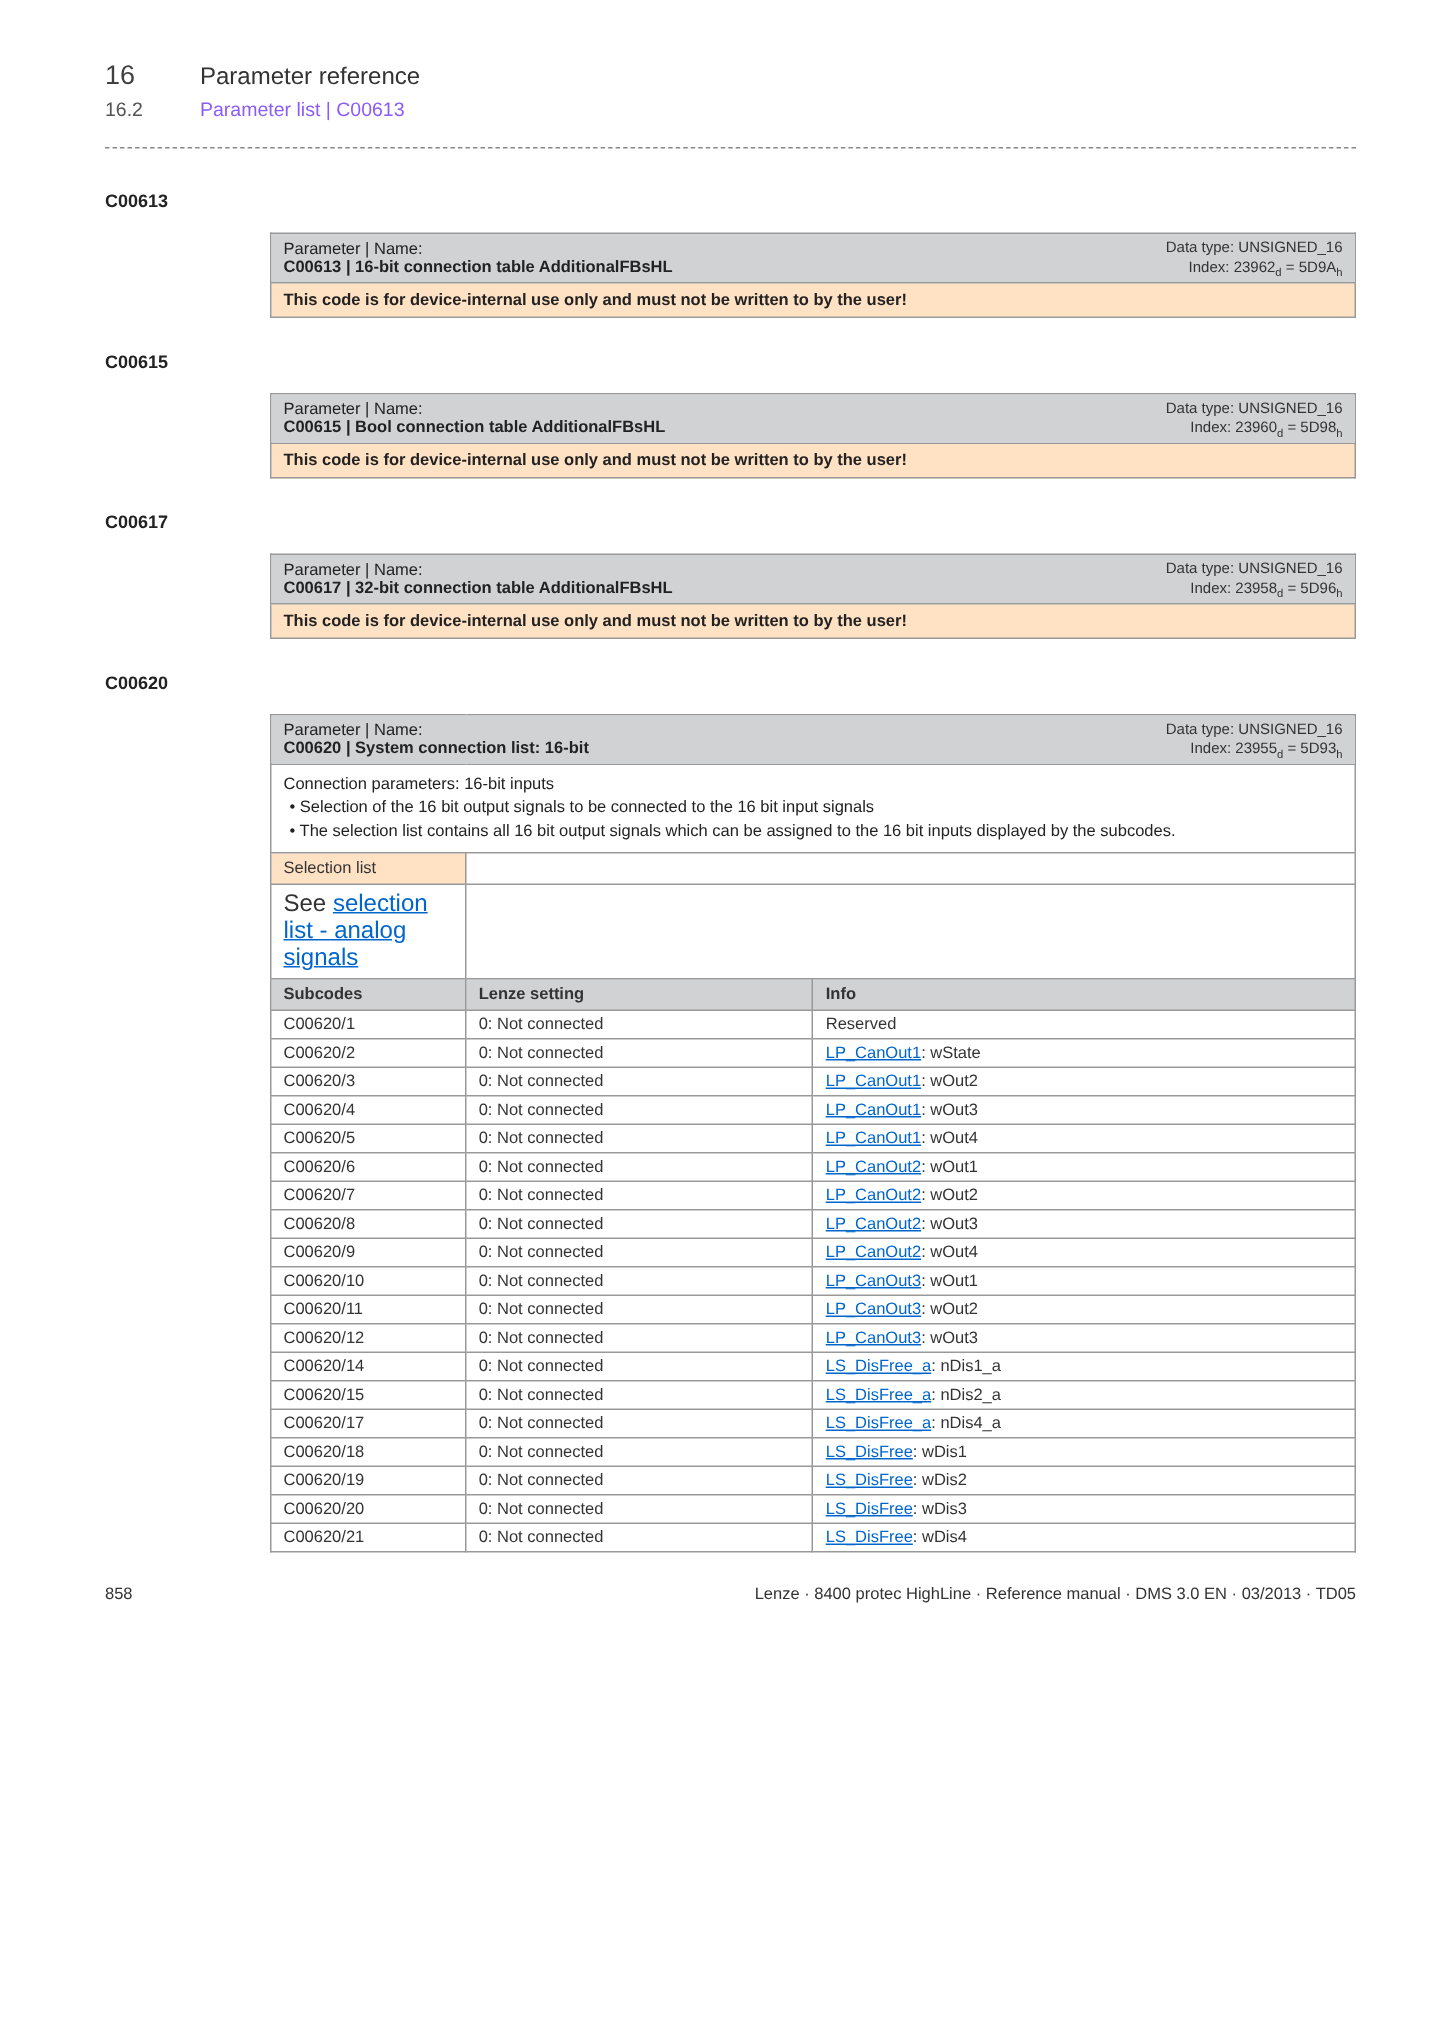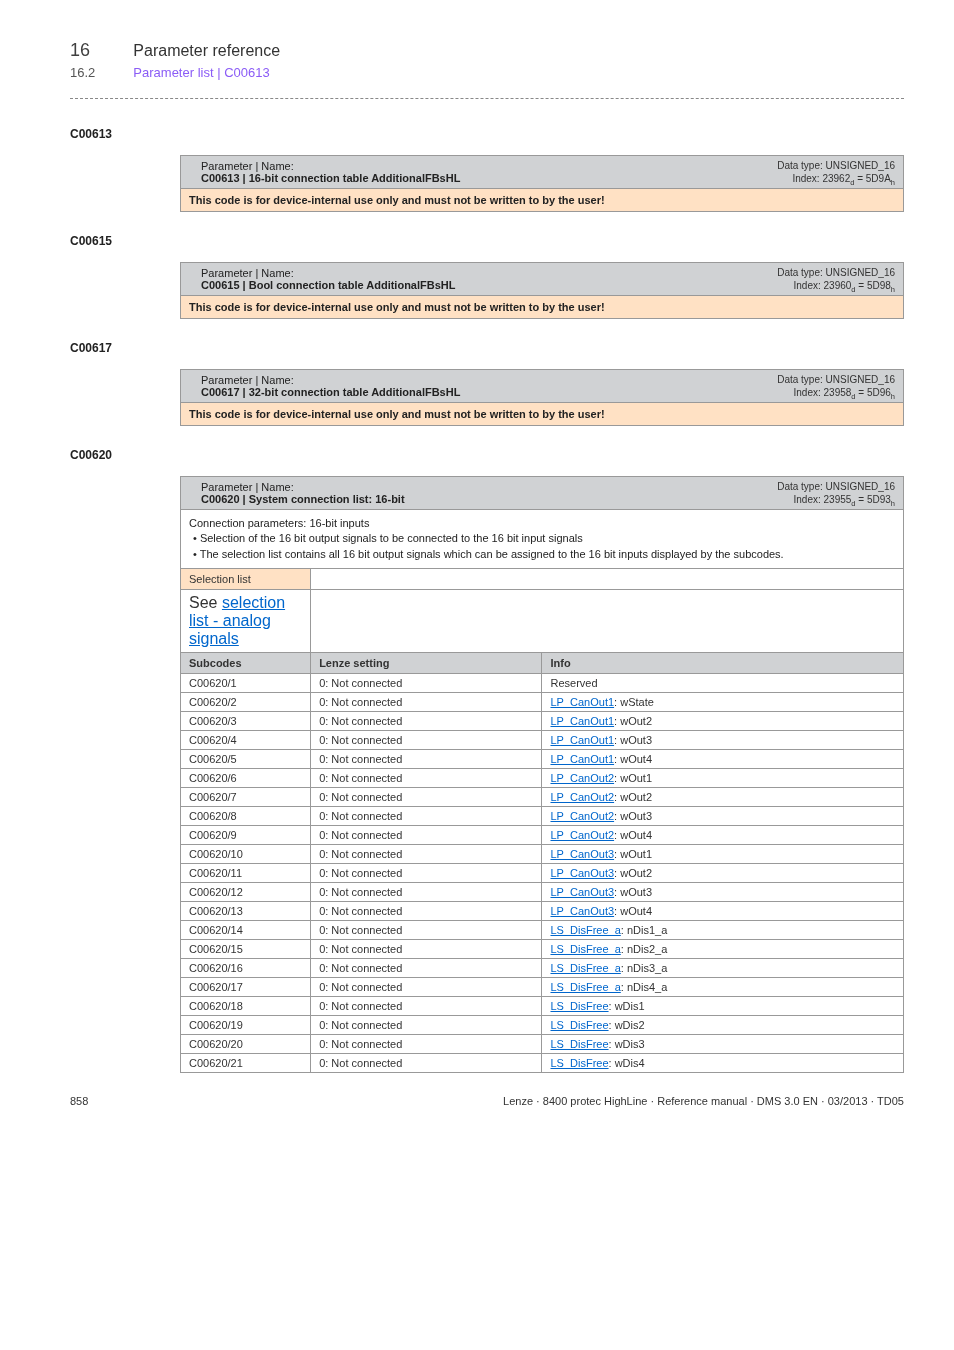--- a/index.html
+++ b/index.html
@@ -18,21 +18,21 @@
   .sub-title { font-size: 13px; color: #8b5cf6; }
   .dash-rule {
     border: none;
     border-top: 1.5px dashed #888;
     margin: 18px 0 28px 0;
   }
   .code-heading { font-size: 12px; font-weight: bold; color: #222; margin: 10px 0 14px 0; }
   .param-block { margin-left: 110px; margin-bottom: 22px; }
   table.param { width: 100%; border-collapse: collapse; }
   table.param td, table.param th { border: 1px solid #999; vertical-align: top; }
-  .hdr-cell { background: #d0d2d4; padding: 4px 20px; font-size: 11px; color: #222; position: relative; }
+  .hdr-cell { background: #d0d2d4; padding: 4px 8px; font-size: 11px; color: #222; position: relative; }
   .hdr-label { color: #222; }
   .hdr-name { font-weight: bold; color: #222; }
   .hdr-meta { position: absolute; right: 8px; top: 4px; text-align: right; font-size: 10px; color: #333; line-height: 1.25; }
   .warn-row td { background: #ffe1c4; padding: 5px 8px; font-size: 11px; font-weight: bold; color: #222; margin-left: 32px; }
   .desc-row td { background: #fff; padding: 6px 8px; font-size: 11px; color: #222; line-height: 1.4; }
   .sel-hdr td { background: #ffe1c4; padding: 4px 8px; font-weight: normal; font-size: 11px; }
   .sel-body td { background: #fff; padding: 4px 8px; font-size: 16px; }
   .subhdr td, .subhdr th { background: #d0d2d4; padding: 4px 8px; font-weight: bold; font-size: 11px; text-align: left; }
   .datarow td { background: #fff; padding: 3px 8px; font-size: 11px; }
   a.link { color: #0066cc; text-decoration: underline; }
@@ -217,38 +217,28 @@
     <td>C00620/11</td>
     <td>0: Not connected</td>
     <td><a href="#" class="link">LP_CanOut3</a><span>: wOut2</span></td>
         </tr>
         <tr class="datarow">
     <td>C00620/12</td>
     <td>0: Not connected</td>
     <td><a href="#" class="link">LP_CanOut3</a><span>: wOut3</span></td>
         </tr>
         <tr class="datarow">
-    <td>C00620/13</td>
-    <td>0: Not connected</td>
-    <td><a href="#" class="link">LP_CanOut3</a><span>: wOut4</span></td>
-        </tr>
-        <tr class="datarow">
     <td>C00620/14</td>
     <td>0: Not connected</td>
     <td><a href="#" class="link">LS_DisFree_a</a><span>: nDis1_a</span></td>
         </tr>
         <tr class="datarow">
     <td>C00620/15</td>
     <td>0: Not connected</td>
     <td><a href="#" class="link">LS_DisFree_a</a><span>: nDis2_a</span></td>
-        </tr>
-        <tr class="datarow">
-    <td>C00620/16</td>
-    <td>0: Not connected</td>
-    <td><a href="#" class="link">LS_DisFree_a</a><span>: nDis3_a</span></td>
         </tr>
         <tr class="datarow">
     <td>C00620/17</td>
     <td>0: Not connected</td>
     <td><a href="#" class="link">LS_DisFree_a</a><span>: nDis4_a</span></td>
         </tr>
         <tr class="datarow">
     <td>C00620/18</td>
     <td>0: Not connected</td>
     <td><a href="#" class="link">LS_DisFree</a><span>: wDis1</span></td>

